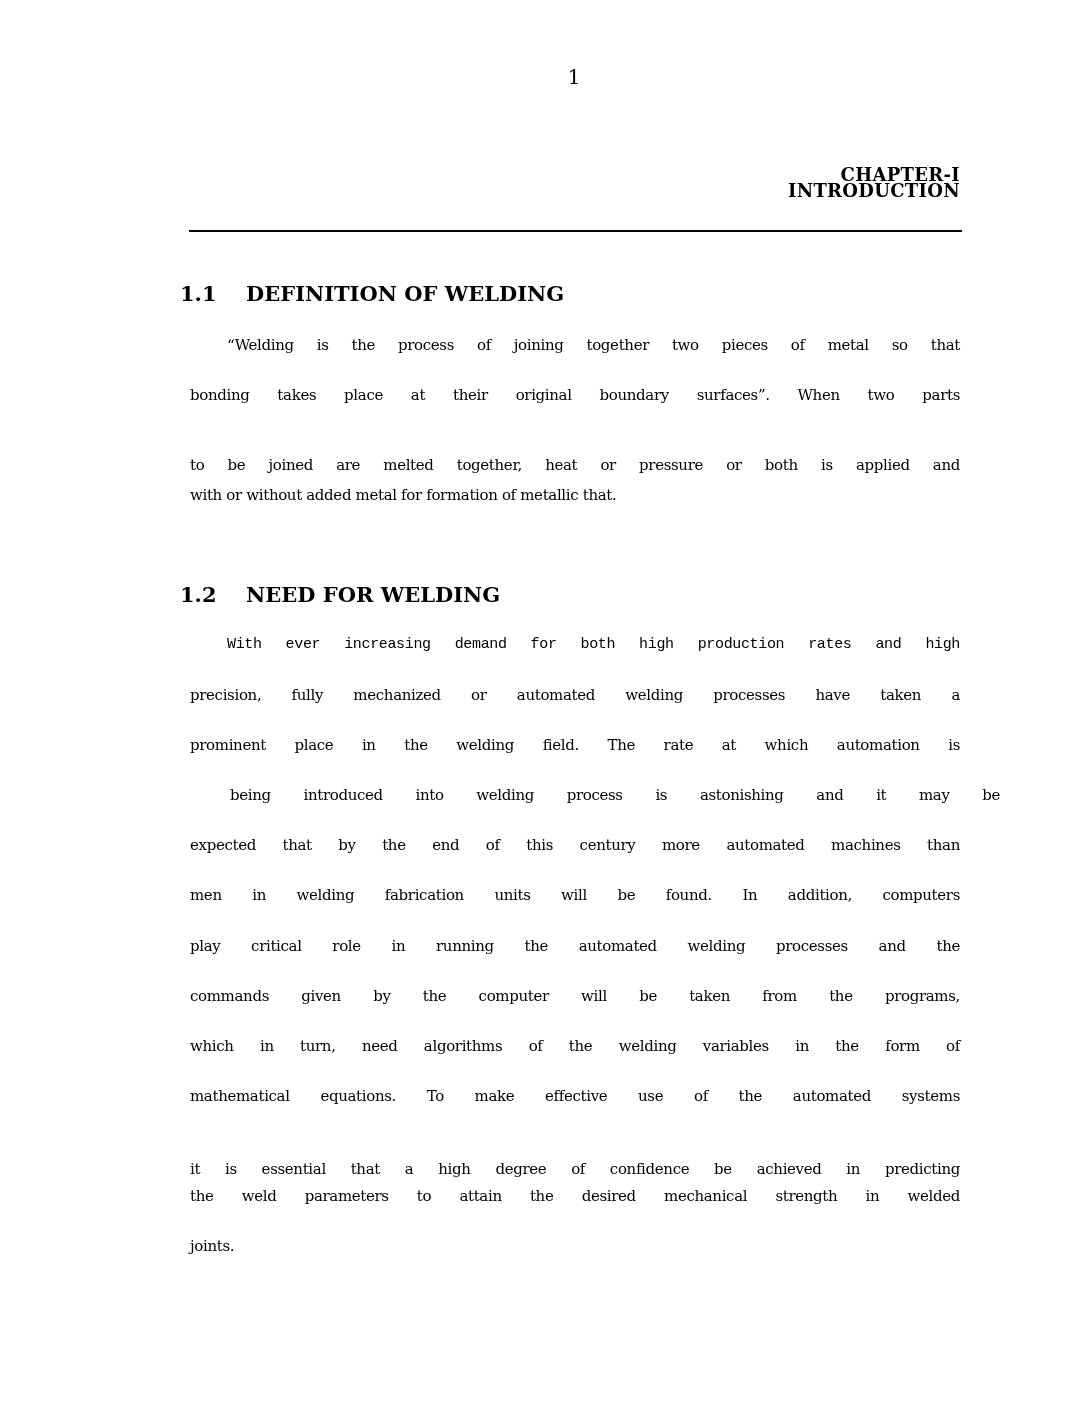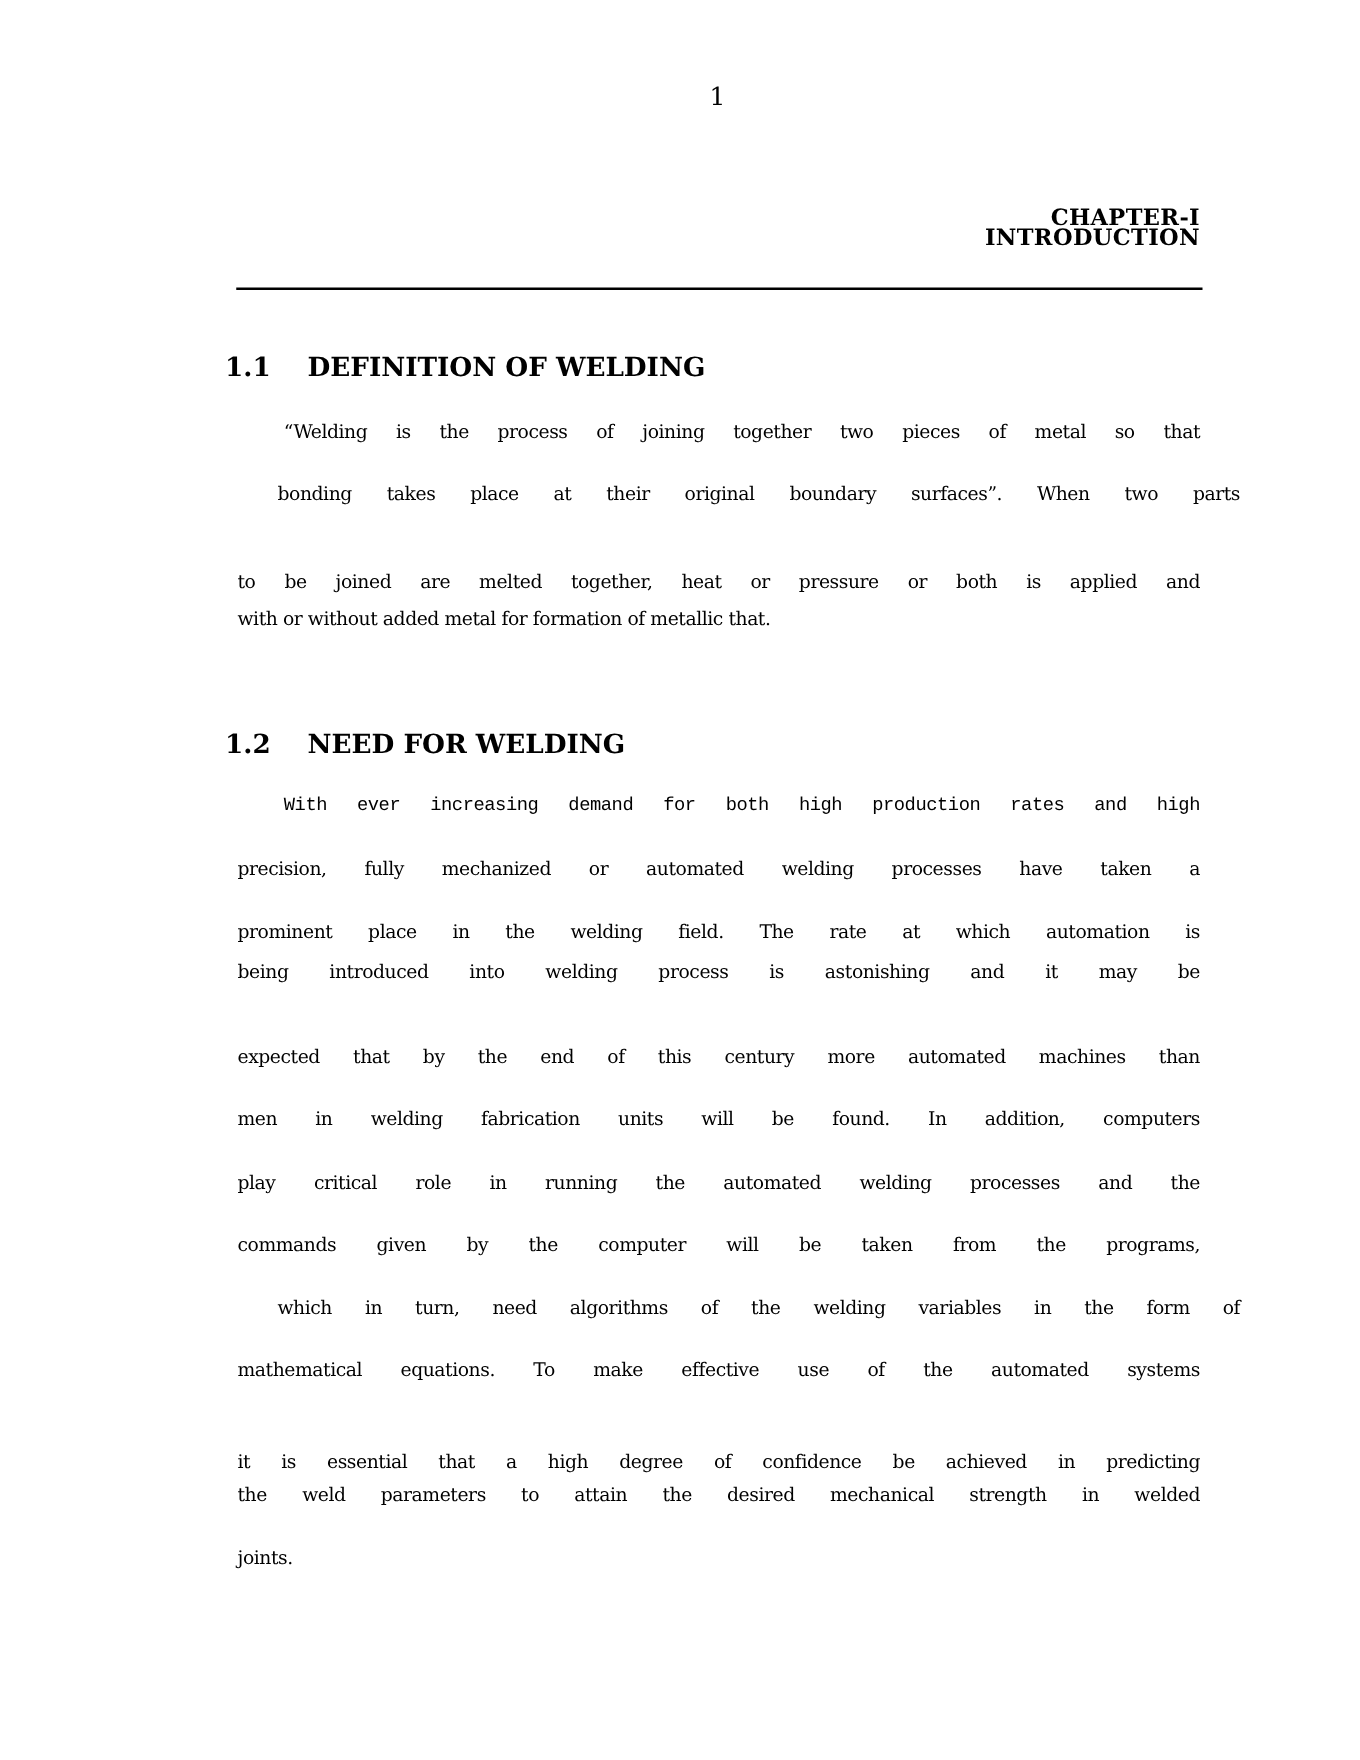--- a/index.html
+++ b/index.html
@@ -84,35 +84,35 @@
   <div class="chapter-label">CHAPTER-I</div>
   <div class="chapter-title">INTRODUCTION</div>
 
   <div class="rule"></div>
 
   <div class="section-heading" style="top:282px;">
     <span class="num">1.1</span><span>DEFINITION OF WELDING</span>
   </div>
 
   <div class="para-line indent" style="top: 332px; white-space: normal;">“Welding is the process of joining together two pieces of metal so that</div>
-  <div class="para-line" style="top: 382px; white-space: normal; margin-left: 32px;">bonding takes place at their original boundary surfaces”. When two parts</div>
+  <div class="para-line" style="top: 382px; white-space: normal;">bonding takes place at their original boundary surfaces”. When two parts</div>
   <div class="para-line" style="top: 452px; white-space: normal;">to be joined are melted together, heat or pressure or both is applied and</div>
   <div class="para-line last" style="top: 482px; white-space: normal;">with or without added metal for formation of metallic that.</div>
 
   <div class="section-heading" style="top:583px;">
     <span class="num">1.2</span><span>NEED FOR WELDING</span>
   </div>
 
   <div class="para-line indent" style="top: 632px; white-space: normal; font-family: Liberation Mono, monospace;">With ever increasing demand for both high production rates and high</div>
   <div class="para-line" style="top: 682px; white-space: normal;">precision, fully mechanized or automated welding processes have taken a</div>
   <div class="para-line" style="top: 732px; white-space: normal;">prominent place in the welding field. The rate at which automation is</div>
-  <div class="para-line" style="top: 764px; white-space: normal;">being introduced into welding process is astonishing and it may be</div>
+  <div class="para-line" style="top: 782px; white-space: normal; margin-left: 40px;">being introduced into welding process is astonishing and it may be</div>
   <div class="para-line" style="top: 832px; white-space: normal;">expected that by the end of this century more automated machines than</div>
   <div class="para-line" style="top: 882px; white-space: normal;">men in welding fabrication units will be found. In addition, computers</div>
   <div class="para-line" style="top: 933px; white-space: normal;">play critical role in running the automated welding processes and the</div>
   <div class="para-line" style="top: 983px; white-space: normal;">commands given by the computer will be taken from the programs,</div>
-  <div class="para-line" style="top: 1033px; white-space: normal; margin-left: 32px;">which in turn, need algorithms of the welding variables in the form of</div>
+  <div class="para-line" style="top: 1033px; white-space: normal;">which in turn, need algorithms of the welding variables in the form of</div>
   <div class="para-line" style="top: 1083px; white-space: normal;">mathematical equations. To make effective use of the automated systems</div>
   <div class="para-line" style="top: 1133px; white-space: normal; margin-top: 23px;">it is essential that a high degree of confidence be achieved in predicting</div>
   <div class="para-line" style="top: 1183px; white-space: normal;">the weld parameters to attain the desired mechanical strength in welded</div>
   <div class="para-line last" style="top: 1233px; white-space: normal;">joints.</div>
 
 </div>
 
 </body></html>

